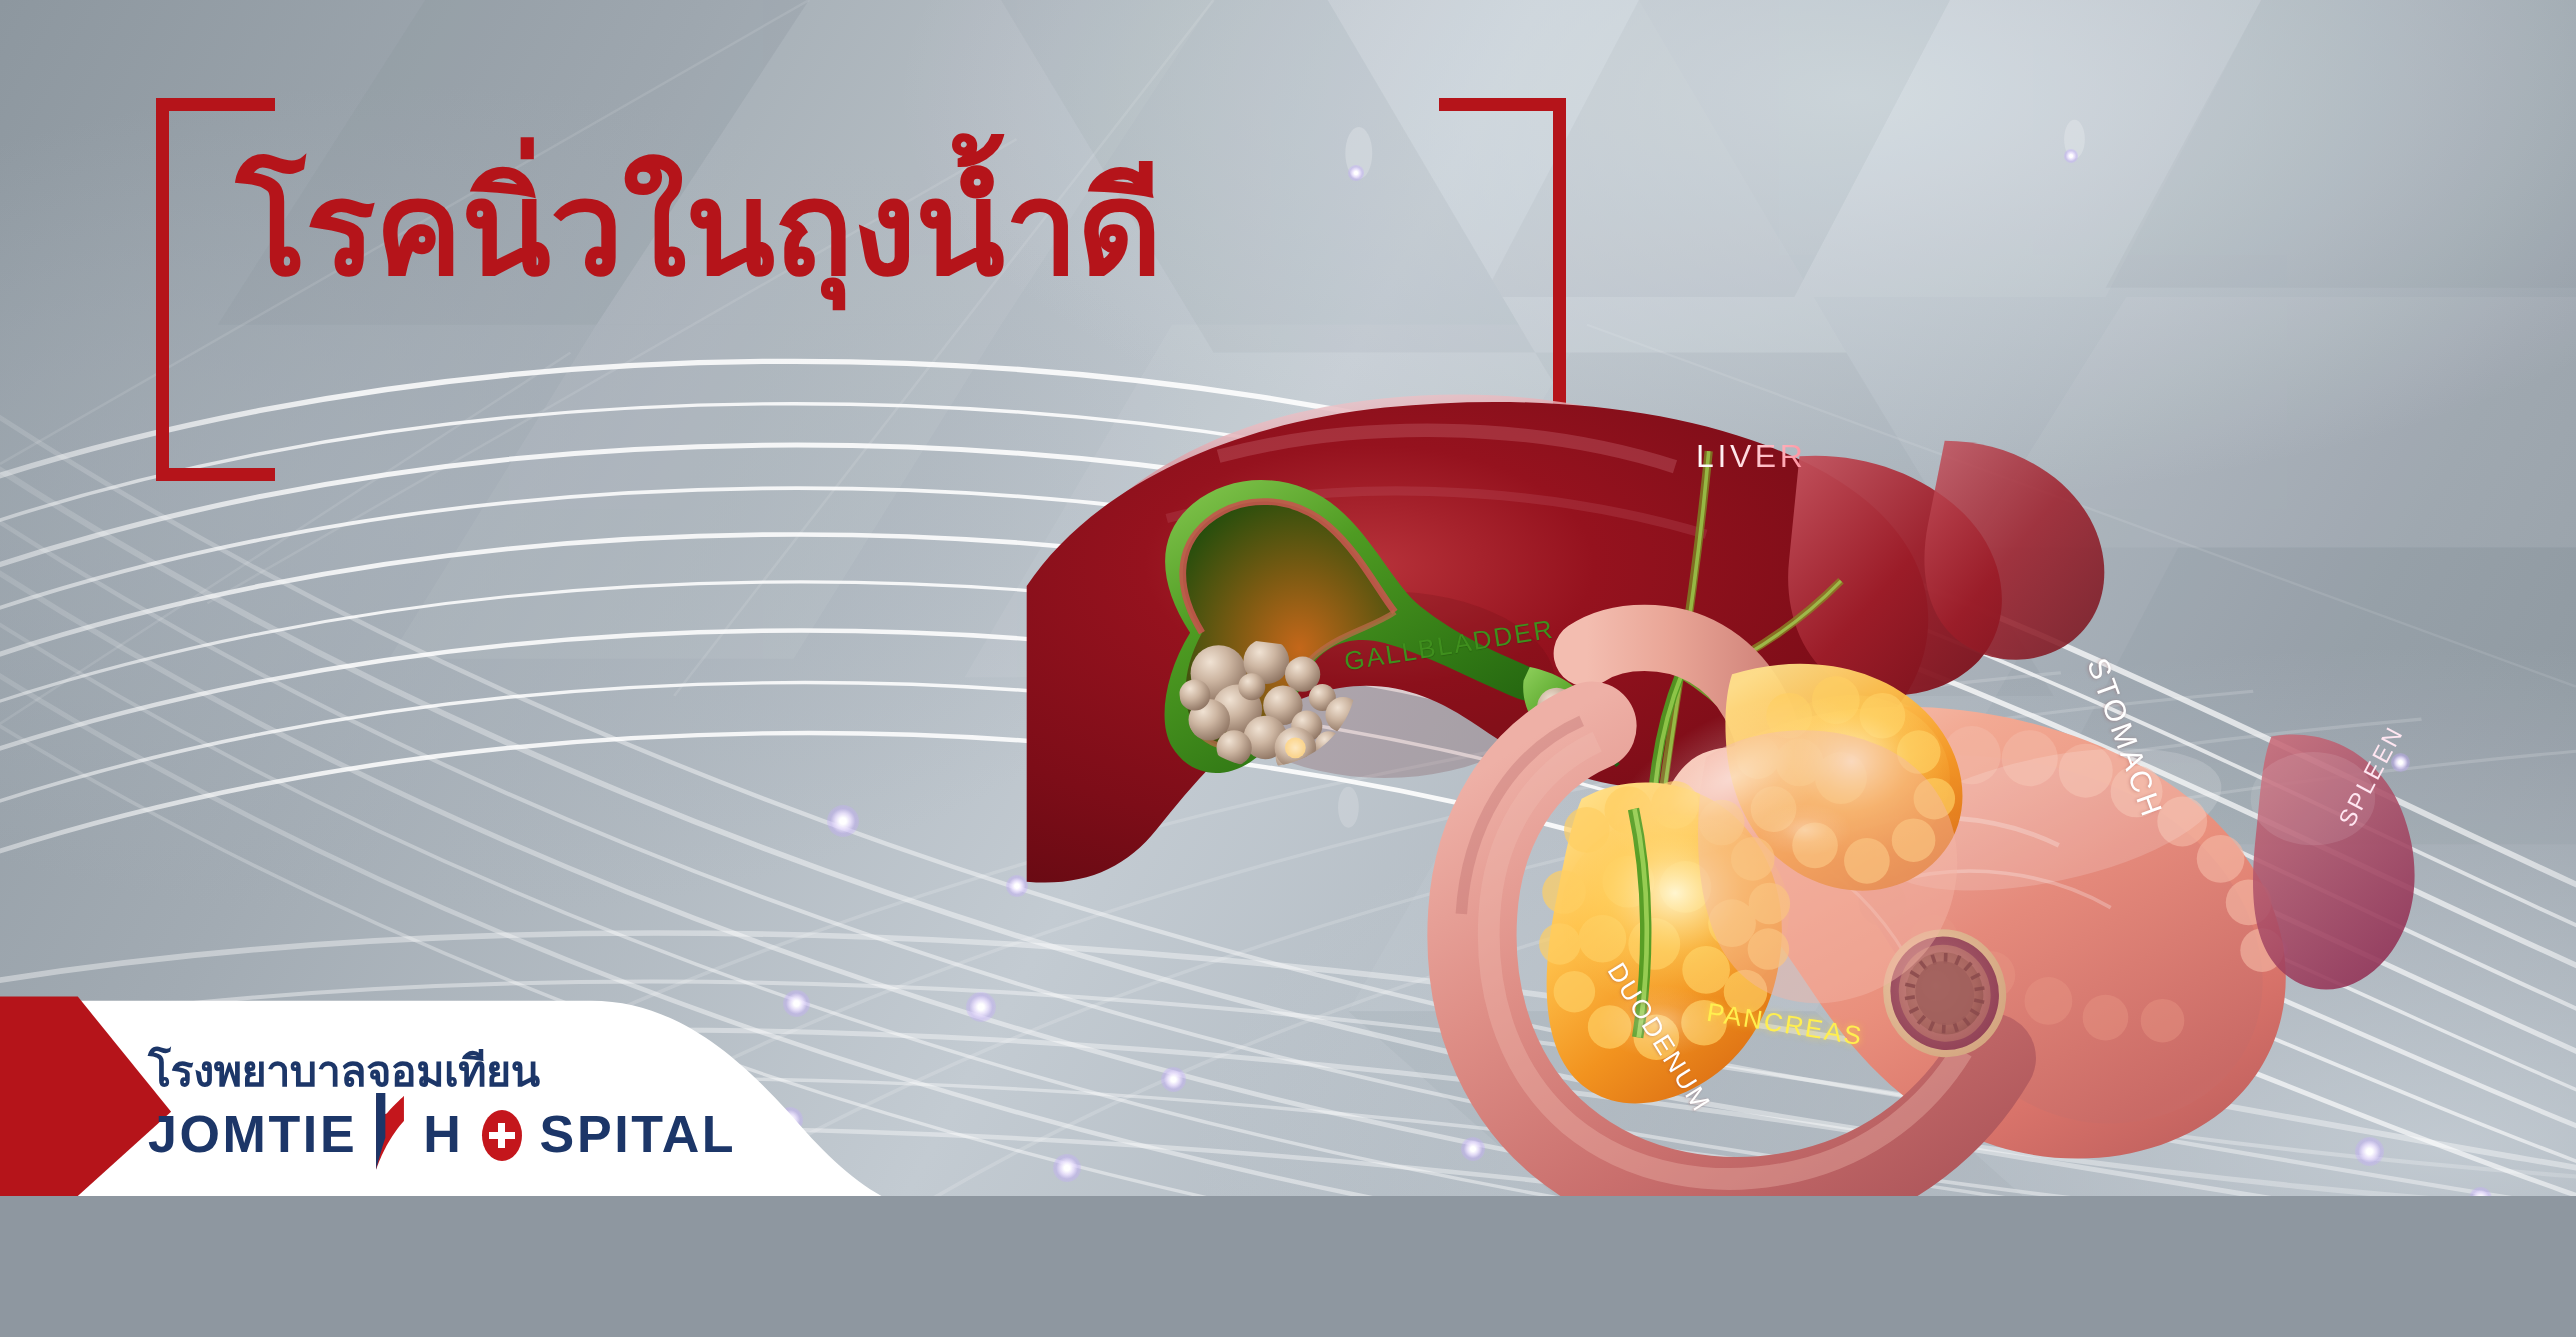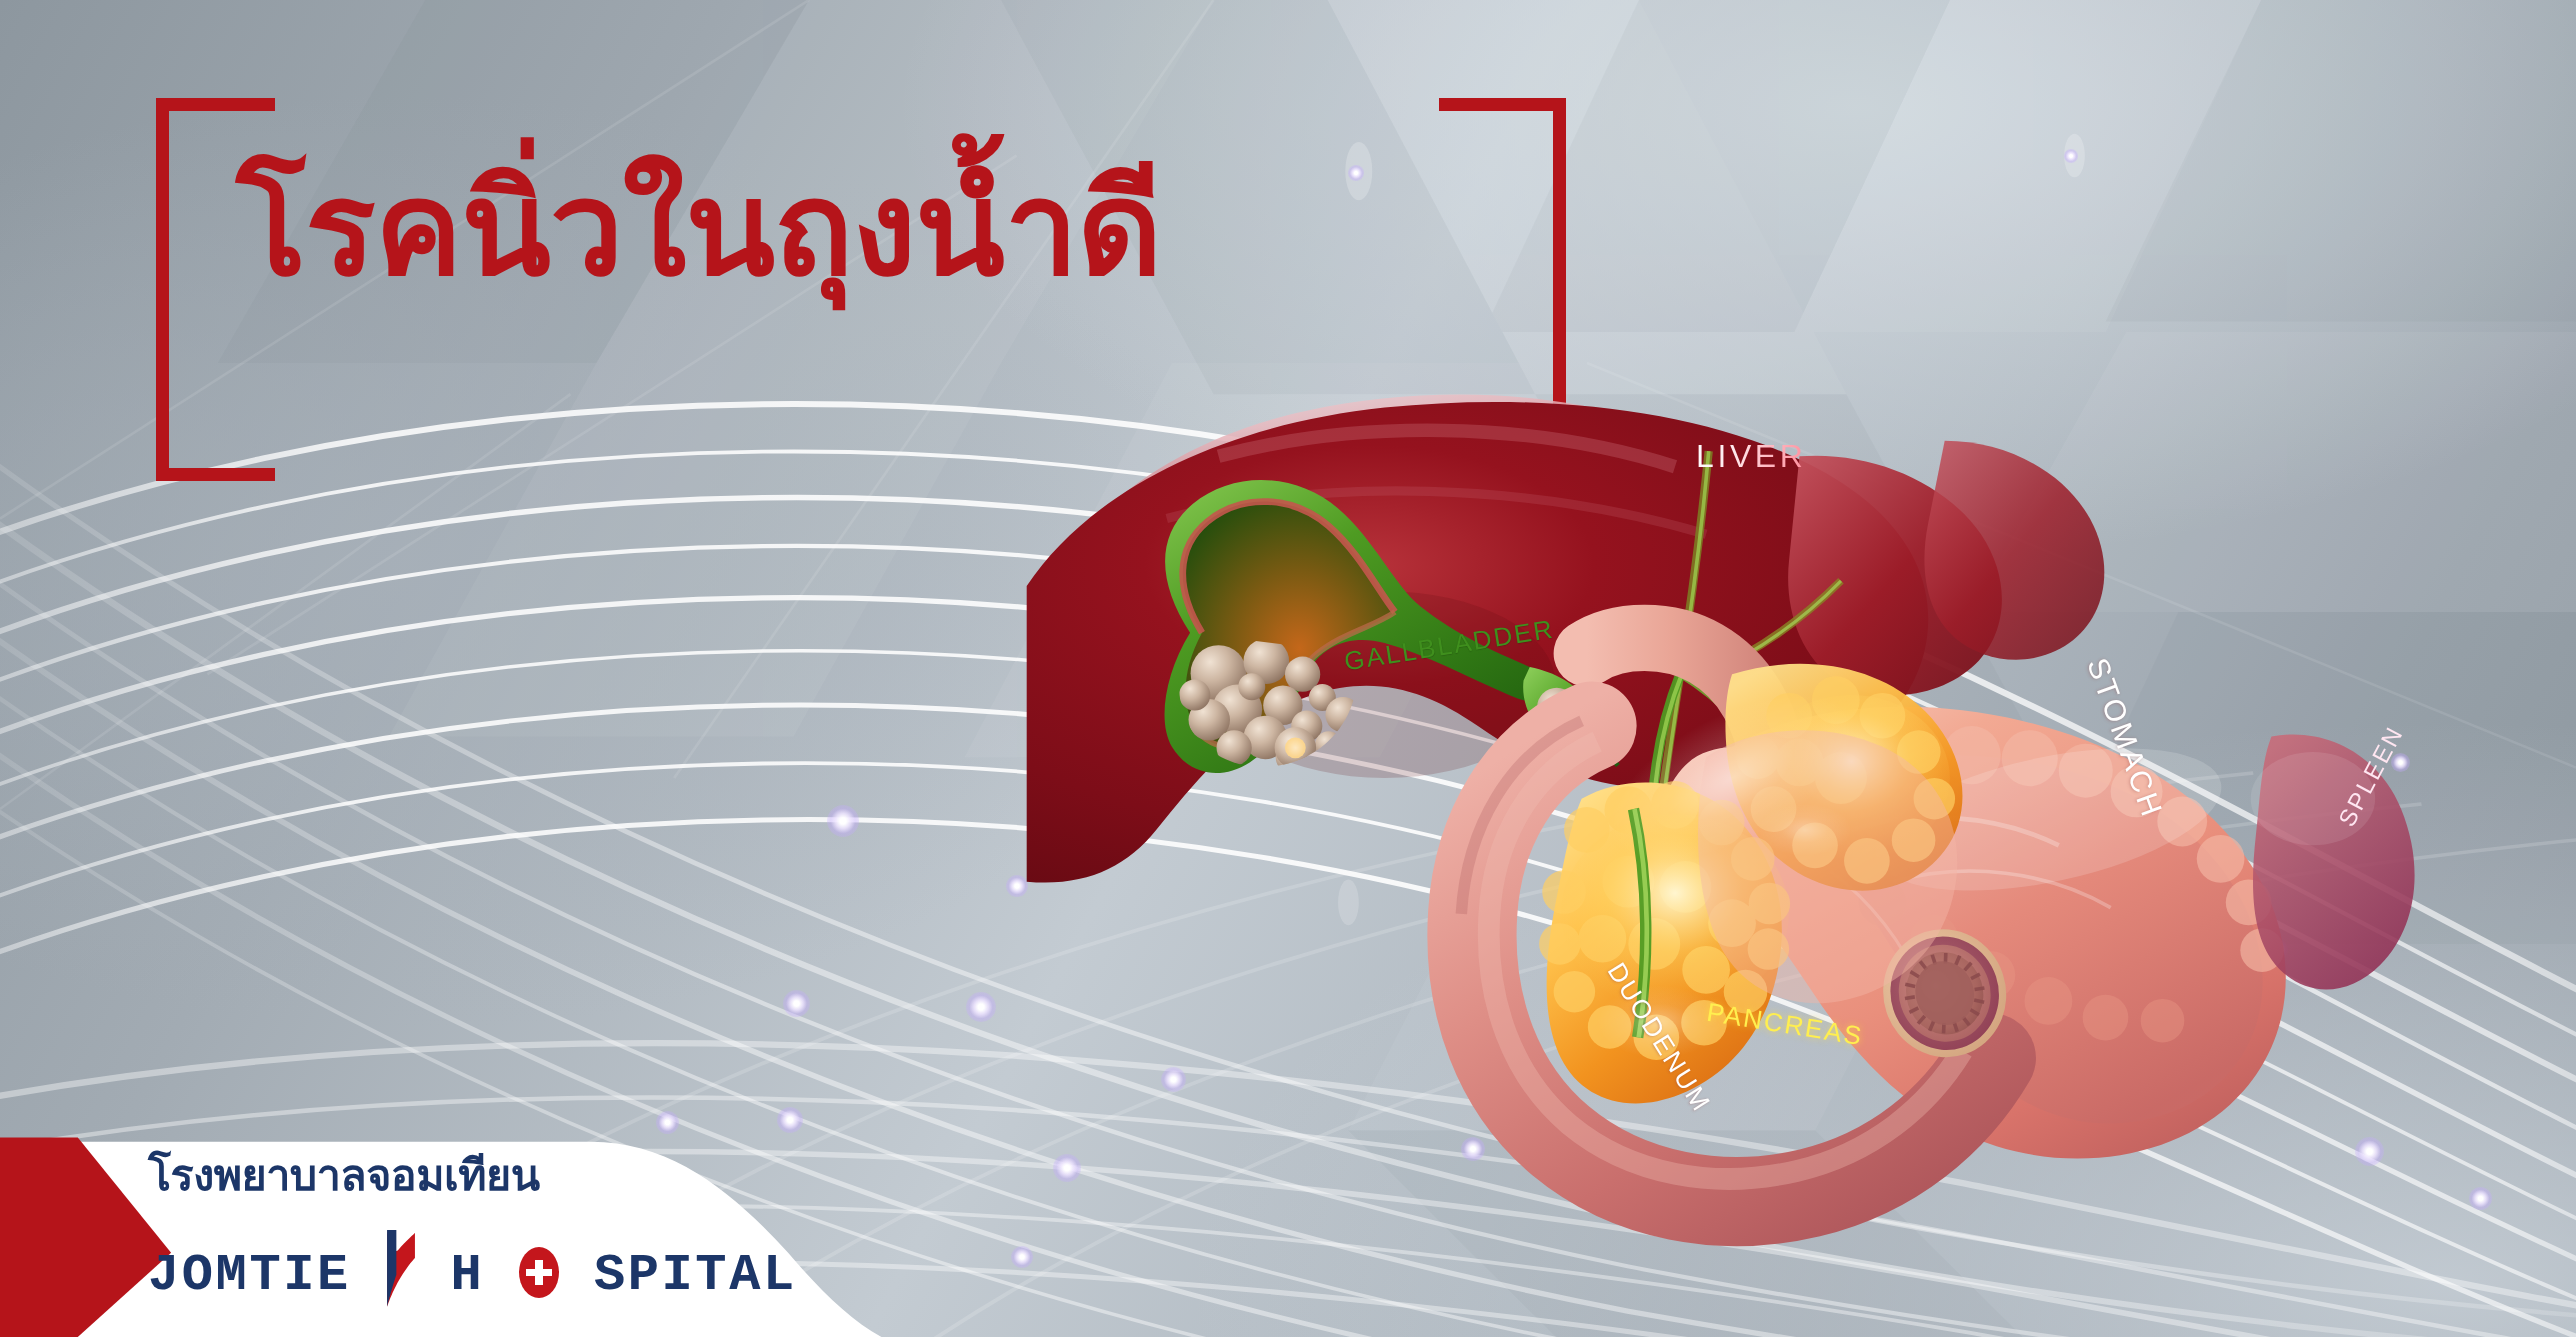--- a/index.html
+++ b/index.html
@@ -2,21 +2,21 @@
 <html style="font-size:8.3px"><head>
 <meta charset="utf-8">
 <title>Gallstone Disease Banner</title>
 <style>
   html,body{margin:0;padding:0;background:#8e97a0;}
   *{box-sizing:border-box;}
 
   #stage{
     position:relative;
     width:2576px;
-    height:1337px;
+    height:1196px;
     overflow:hidden;
     font-family:"Liberation Sans","DejaVu Sans",sans-serif;
     background:#9aa3ab;
   }
 
   
   .bg-base{
     position:absolute;inset:0;
     background:
       radial-gradient(ellipse 60% 55% at 72% 8%,  rgba(214,222,228,.85) 0%, rgba(214,222,228,0) 62%),
@@ -128,22 +128,21 @@
     font-family:"Liberation Sans","DejaVu Sans",sans-serif;
   }
   .logo-en{
     position:relative;
     display:inline-block;
     color:#1c3668;
     font-size:52px;
     font-weight:700;
     letter-spacing:2.6px;
     white-space:nowrap;
-    font-family:Liberation Mono, monospace;
-    margin-top:36px;
+    font-family:Liberation Sans, sans-serif;
   }
   .logo-en .seg{position:relative;display:inline-block;}
   .logo-en .flag{
     position:relative;display:inline-block;width:32px;height:52px;
     vertical-align:-7.3px;
   }
   .logo-en .flag svg{position:absolute;left:0;top:-14.5px;width:32px;height:82px;overflow:visible;}
   .logo-en .cross-o{
     position:relative;display:inline-block;
     width:40px;height:54px;vertical-align:-9.3px;margin:0 1px;

